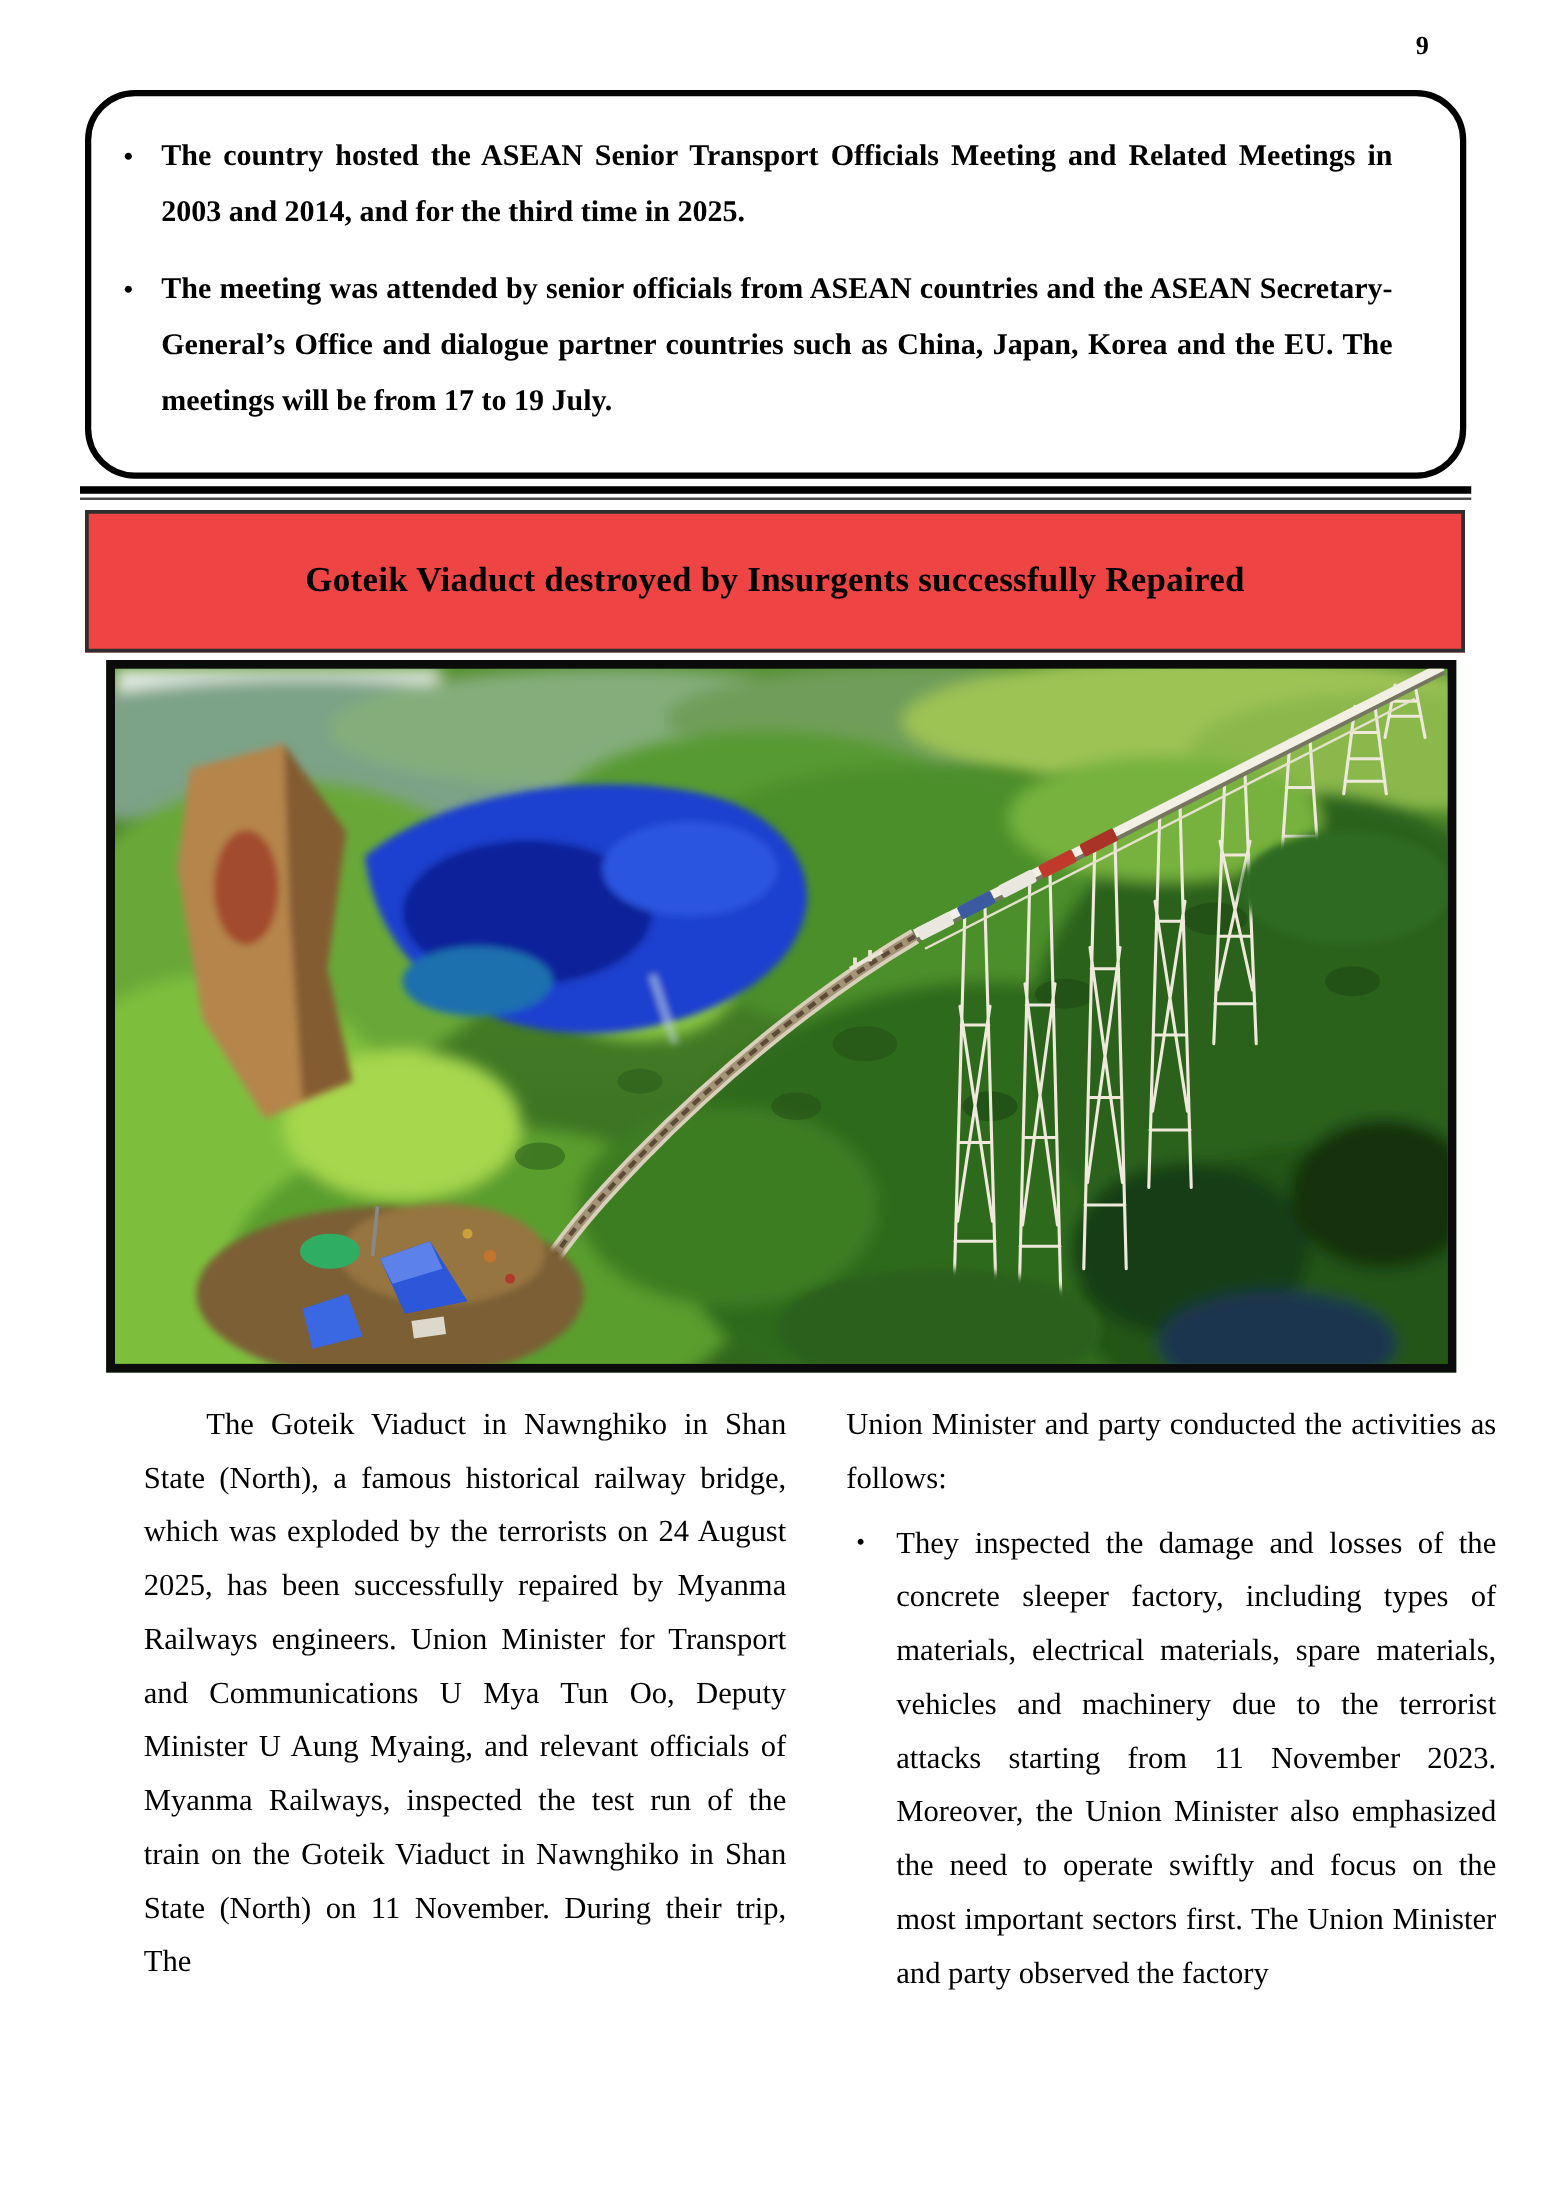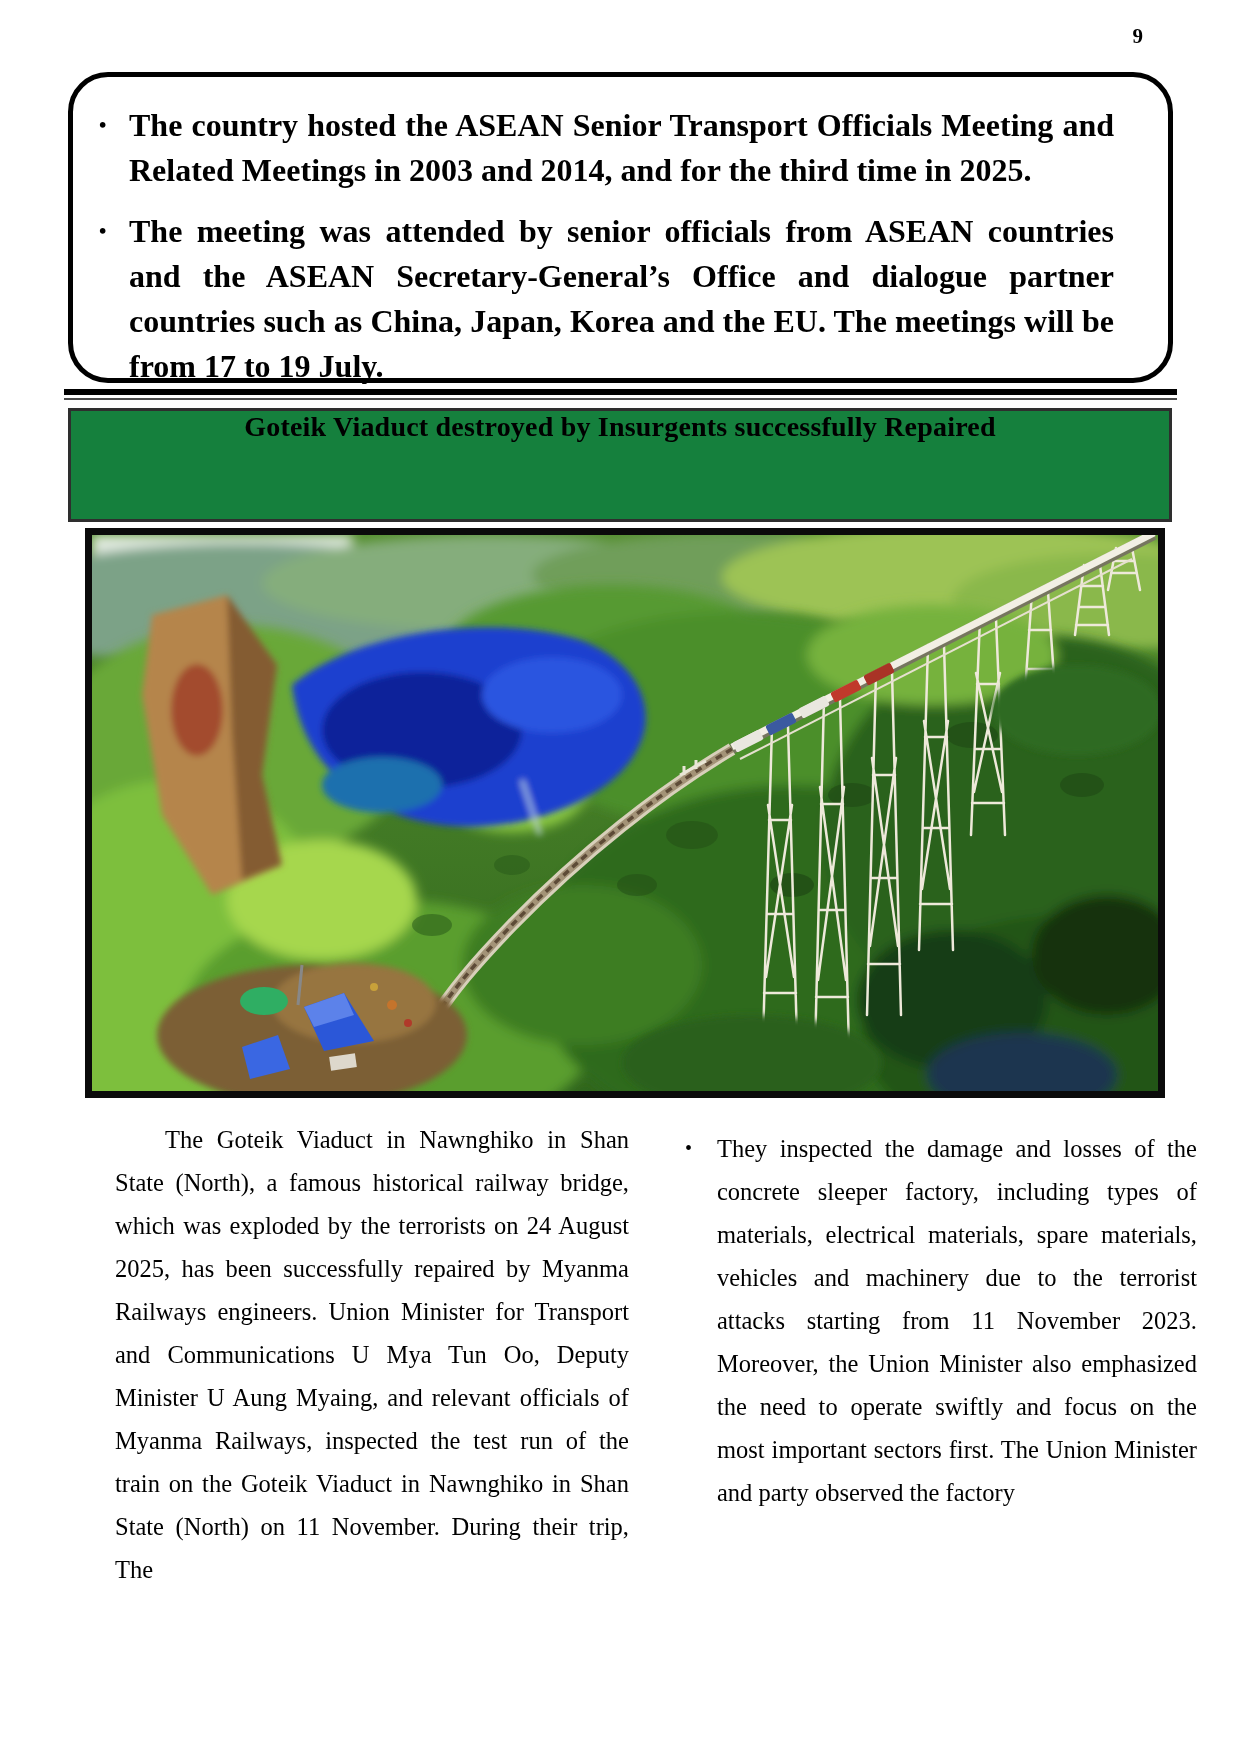--- a/index.html
+++ b/index.html
@@ -14,31 +14,31 @@
   .summary-box{
     position:absolute;left:68px;top:72px;width:1105px;height:311px;
     box-sizing:border-box;border:5px solid #000;border-radius:40px;
     padding:26px 54px 0 26px;
   }
   .bullet-item{display:flex;margin-bottom:16px;}
   .bullet-item .dot{
     flex:0 0 30px;width:30px;font-size:21px;line-height:45px;font-weight:bold;
   }
   .bullet-item .bullet-text{
-    flex:1;font-weight:bold;font-size:32px;line-height:45px;text-align:justify;
+    flex:1;font-weight:bold;font-size:24px;line-height:45px;text-align:justify;
   }
   
   .rule-wrap{position:absolute;left:64px;top:389px;width:1113px;}
   .rule-thick{height:6px;background:#000;}
   .rule-thin{height:2px;background:#4a4a4a;margin-top:3px;}
   
   .headline-box{
     position:absolute;left:68px;top:408px;width:1104px;height:114px;
-    box-sizing:border-box;background:#15803d;border:3px solid #2e2e2e;
-    display:flex;justify-content:center;
+    box-sizing:border-box;background:#ef4444;border:3px solid #2e2e2e;
+    display:flex;align-items:center;justify-content:center;
   }
   .headline{
     margin:0;font-size:28px;font-weight:bold;text-align:center;letter-spacing:0.2px;
   }
   
   .photo-frame{
     position:absolute;left:85px;top:528px;width:1080px;height:570px;margin:0;
     box-sizing:border-box;border:7px solid #0b0b0b;background:#39702a;
   }
   .photo-frame svg{display:block;}
@@ -210,20 +210,21 @@
         <path d="M210,430 L206,470" stroke="#888" stroke-width="3"></path>
       </g>
     </svg>
   </figure>
 
   <div class="col col-left">
     <p class="lead">The Goteik Viaduct in Nawnghiko in Shan State (North), a famous historical railway bridge, which was exploded by the terrorists on 24 August 2025, has been successfully repaired by Myanma Railways engineers. Union Minister for Transport and Communications U Mya Tun Oo, Deputy Minister U Aung Myaing, and relevant officials of Myanma Railways, inspected the test run of the train on the Goteik Viaduct in Nawnghiko in Shan State (North) on 11 November. During their trip, The</p>
   </div>
 
   <div class="col col-right">
+    <p class="intro">Union Minister and party conducted the activities as follows:</p>
     <div class="article-list">
       <div class="article-bullet">
         <span class="a-dot">•</span>
         <div class="a-text">They inspected the damage and losses of the concrete sleeper factory, including types of materials, electrical materials, spare materials, vehicles and machinery due to the terrorist attacks starting from 11 November 2023. Moreover, the Union Minister also emphasized the need to operate swiftly and focus on the most important sectors first. The Union Minister and party observed the factory</div>
       </div>
     </div>
   </div>
 
 </div>
 

